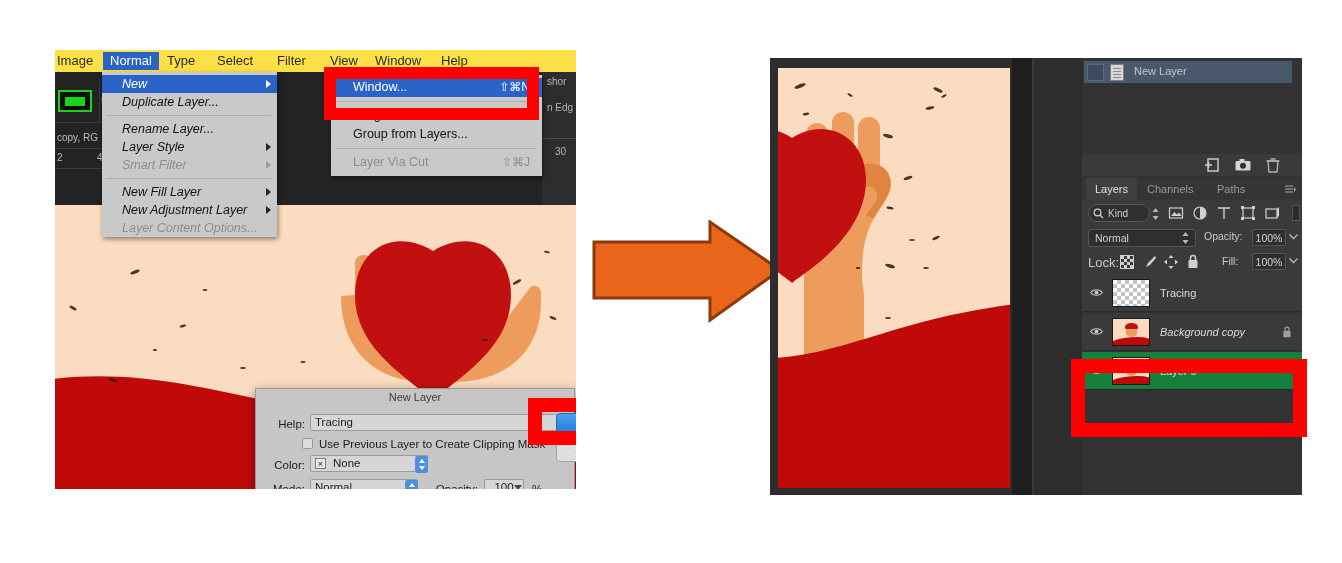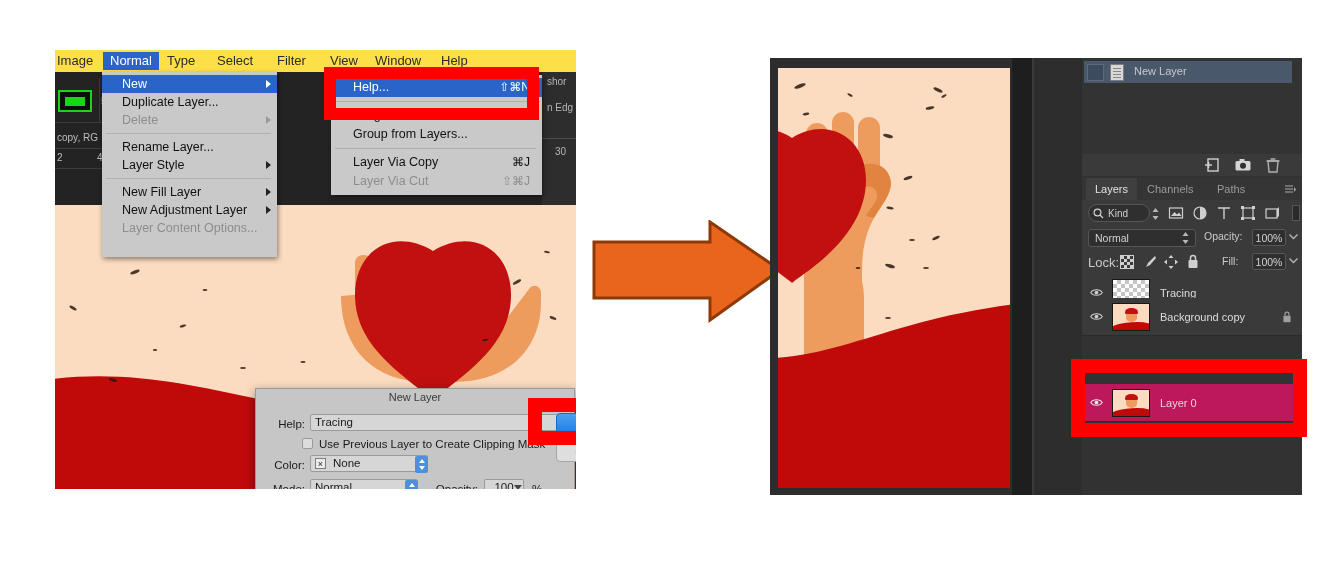--- a/index.html
+++ b/index.html
@@ -44,21 +44,21 @@
   #menubar .mi {
     position:absolute; top:2px; height:18px; line-height:18px;
     padding:0 7px; white-space:nowrap; color:#2b2b2b;
   }
   #menubar .mi.active { background:#2a64c8; color:#fff; }
 
   
   #layer-menu {
     position:absolute; left:47px; top:22px; width:175px;
     background:#c9c9c9; box-shadow:1px 2px 5px rgba(0,0,0,.45);
-    font-size:12.5px; color:#111; padding:3px 0 20px 0;
+    font-size:12.5px; color:#111; padding:3px 0 0 0;font-style:italic;
   }
   #layer-menu .row {
     position:relative; height:18px; line-height:18px; padding-left:20px; white-space:nowrap;
   }
   #layer-menu .row.sel { background:#2a64c8; color:#fff; }
   #layer-menu .row.dis { color:#8d8d8d; }
   #layer-menu .arw {
     position:absolute; right:6px; top:5px;
     width:0;height:0;border-left:5px solid #222;border-top:4px solid transparent;border-bottom:4px solid transparent;
   }
@@ -210,21 +210,21 @@
   #fill-value {
     position:absolute; left:170px; top:3px; width:34px; height:17px;
     background:#2f2f2f; border:1px solid #565656; border-radius:2px;
     font-size:10.5px; color:#d2d2d2; line-height:16px; text-align:center;
   }
 
   .layer-row {
     position:absolute; left:0; width:220px; height:38px;
     background:#3a3a3a; border-bottom:1px solid #2b2b2b;
   }
-  .layer-row.selected { background:#be185d;margin-top:32px; }
+  .layer-row.selected { background:#15803d; }
   .layer-eye {
     position:absolute; left:8px; top:13px; width:13px; height:11px;
   }
   .layer-thumb {
     position:absolute; left:30px; top:5px; width:38px; height:28px;
     border:1px solid #181818; background:#fff; overflow:hidden;
   }
   .layer-name { position:absolute; left:78px; top:13px; font-size:11px; color:#dcdcdc; }
   .lock-pad { position:absolute; right:10px; top:13px; font-size:11px; color:#9f9f9f; }
   .checker {
@@ -316,63 +316,59 @@
     </div>
 
     <div id="layer-menu">
       <div class="row sel">
         <span>New</span>
         <span class="arw"></span>
       </div>
       <div class="row">
         <span>Duplicate Layer...</span>
       </div>
-      <div class="row dis">
-        <span>Delete</span>
-        <span class="arw"></span>
-      </div>
       <div class="sep"></div>
       <div class="row">
         <span>Rename Layer...</span>
       </div>
       <div class="row">
         <span>Layer Style</span>
+        <span class="arw"></span>
+      </div>
+      <div class="row dis">
+        <span>Smart Filter</span>
         <span class="arw"></span>
       </div>
       <div class="sep"></div>
       <div class="row">
         <span>New Fill Layer</span>
         <span class="arw"></span>
       </div>
       <div class="row">
         <span>New Adjustment Layer</span>
         <span class="arw"></span>
       </div>
       <div class="row dis">
         <span>Layer Content Options...</span>
       </div>
     </div>
 
     <div id="new-submenu">
       <div class="row sel">
-        <span>Help...</span>
+        <span>Window...</span>
         <span class="key">⇧⌘N</span>
       </div>
       <div class="sep"></div>
       <div class="row">
         <span>Image...</span>
       </div>
       <div class="row">
         <span>Group from Layers...</span>
       </div>
       <div class="sep"></div>
-      <div class="row">
-        <span>Layer Via Copy</span>
-        <span class="key">⌘J</span>
-      </div>
       <div class="row dis">
         <span>Layer Via Cut</span>
         <span class="key">⇧⌘J</span>
       </div>
     </div>
 
     <div class="redframe" style="left:269px; top:17px; width:215px; height:53px;"></div>
 
     <div id="new-layer-dialog">
       <div id="nld-title">New Layer</div>
@@ -576,21 +572,21 @@
         <svg class="layer-eye" viewBox="0 0 14 11">
           <path d="M0.8 5.5 C3 1.5, 11 1.5, 13.2 5.5 C11 9.5, 3 9.5, 0.8 5.5 Z" fill="none" stroke="#cfcfcf" stroke-width="1.1"></path>
           <circle cx="7" cy="5.5" r="2" fill="#cfcfcf"></circle>
         </svg>
         <div class="layer-thumb">
           <div class="checker"></div>
         </div>
         <div class="layer-name">Tracing</div>
       </div>
 
-      <div class="layer-row" style="top:240px;">
+      <div class="layer-row" style="top:255px;font-style:italic;">
         <svg class="layer-eye" viewBox="0 0 14 11">
           <path d="M0.8 5.5 C3 1.5, 11 1.5, 13.2 5.5 C11 9.5, 3 9.5, 0.8 5.5 Z" fill="none" stroke="#cfcfcf" stroke-width="1.1"></path>
           <circle cx="7" cy="5.5" r="2" fill="#cfcfcf"></circle>
         </svg>
         <div class="layer-thumb">
           <div class="mini-art">
             <div class="mh"></div>
               <div class="ma"></div>
               <div class="mb"></div>
           </div>

